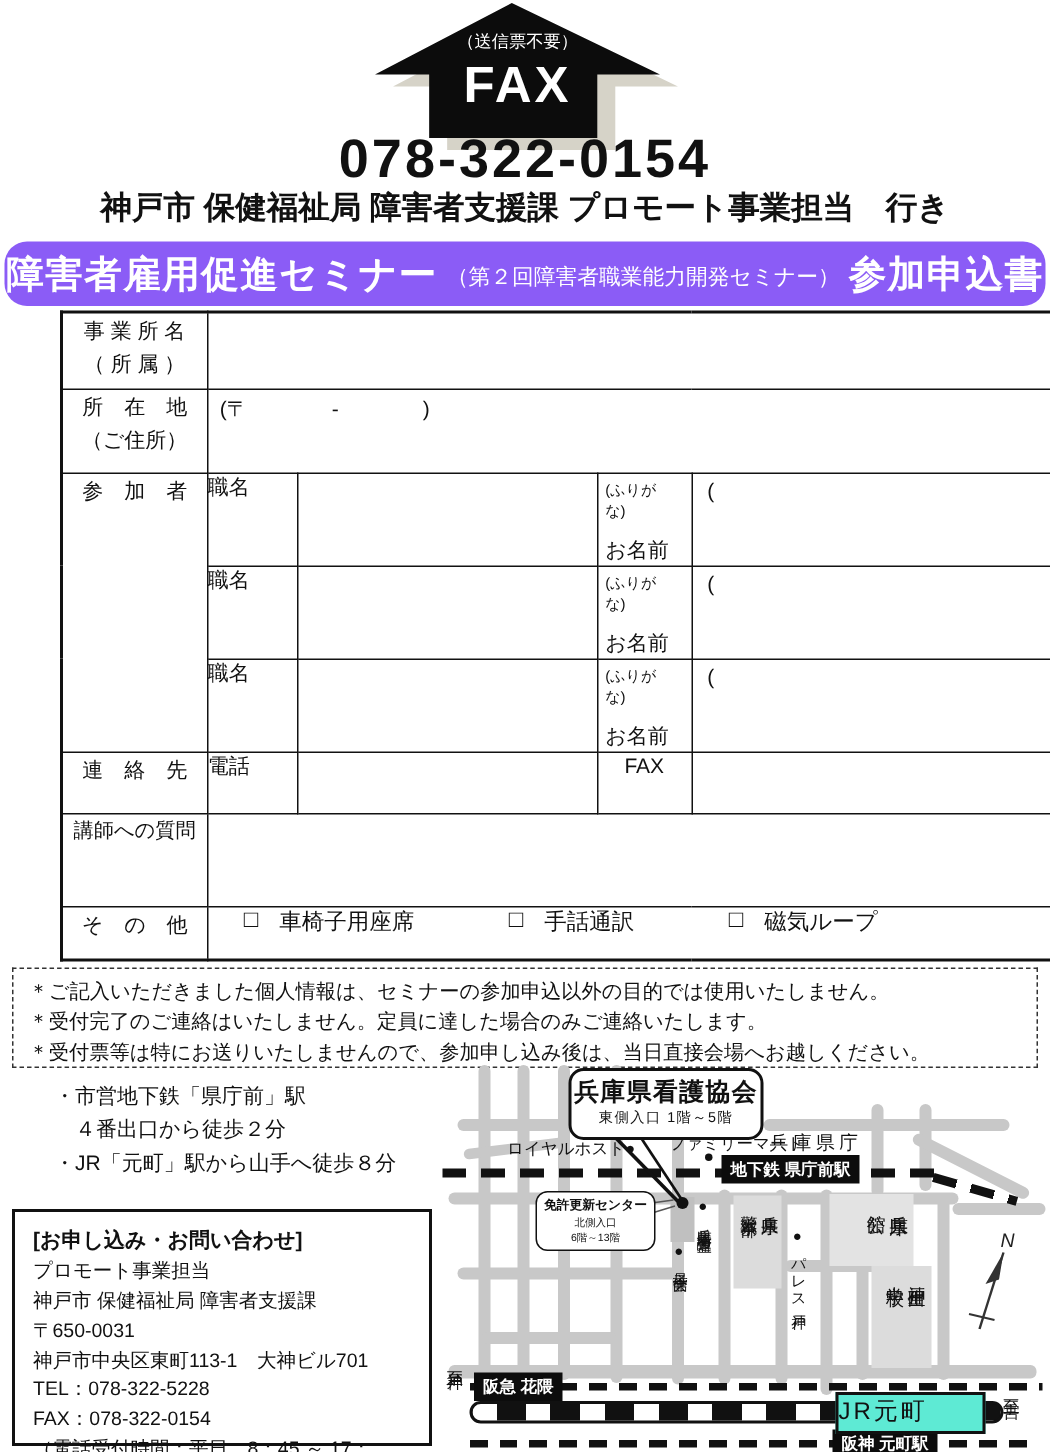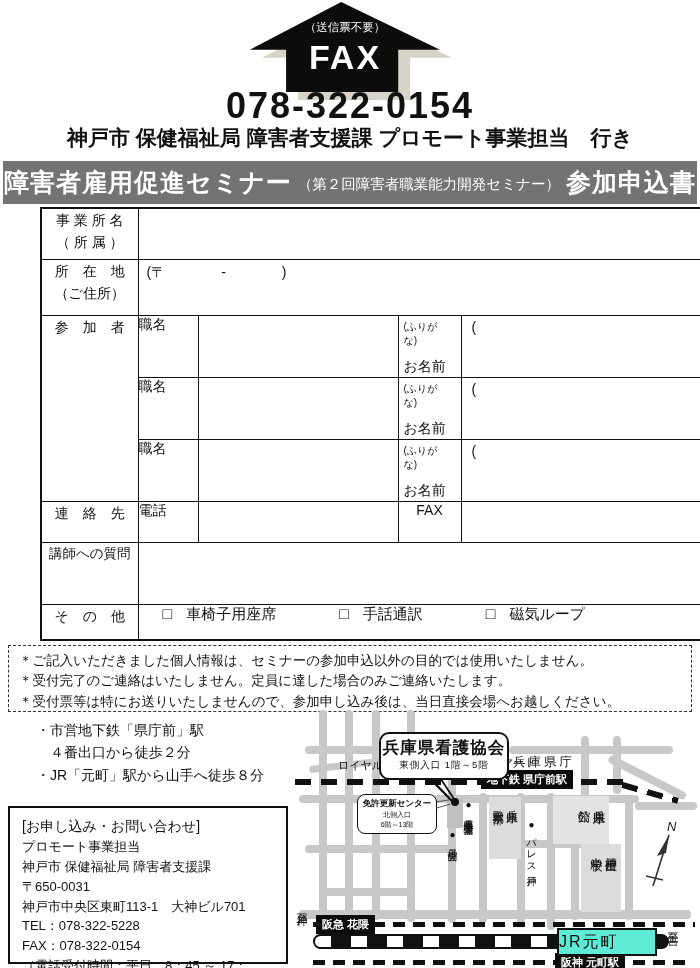--- a/index.html
+++ b/index.html
@@ -12,22 +12,22 @@
   
   .arrow{width:190px;height:90px;
     clip-path:polygon(48% 0,100% 53%,78% 53%,78% 100%,19% 100%,19% 53%,0 53%);}
   .arrow-shadow{left:262px;top:10px;background:#d6d3c8;}
   .arrow-black{left:250px;top:2px;background:#0c0c0c;}
   .arrow-note{left:250px;top:20px;width:190px;text-align:center;color:#fff;font-size:11.5px;}
   .arrow-fax{left:250px;top:38px;width:190px;text-align:center;color:#fff;font-size:34px;font-weight:bold;letter-spacing:2px;}
   .fax-number{left:0;top:85px;width:700px;text-align:center;font-size:36px;font-weight:800;letter-spacing:2px;}
   .addressee{left:0;top:124px;width:700px;text-align:center;font-size:21px;font-weight:bold;}
   
-  .title-bar{left:3px;top:161px;width:694px;height:43px;background:#737373;color:#fff;
-    display:flex;align-items:center;justify-content:center;}
+  .title-bar{left:3px;top:161px;width:694px;height:43px;background:#8b5cf6;color:#fff;
+    display:flex;align-items:center;justify-content:center;border-radius:15px;}
   .title-main,.title-suffix{font-size:25px;font-weight:bold;letter-spacing:1px;}
   .title-sub{font-size:14.5px;margin:4px 6px 0 6px;}
   
   table.form{position:absolute;left:20px;top:207px;width:684px;border-collapse:collapse;
     table-layout:fixed;border:2.5px solid #111;margin-left:20px;}
   table.form td{border:1.2px solid #111;padding:0;vertical-align:top;font-size:14px;}
   td.rowlabel{text-align:center;vertical-align:middle;font-size:15px;line-height:1.6;}
   td.sublabel{vertical-align:middle;padding-left:9px;font-size:14px;}
   .furi{font-size:10px;padding:4px 12px 0 5px;}
   .namelbl{font-size:14px;padding:10px 0 0 5px;}
@@ -39,37 +39,37 @@
   .opt .box{font-size:16px;margin-right:14px;}
   
   .notes{left:8px;top:645px;width:684px;height:67px;box-sizing:border-box;
     border:1.6px dashed #333;padding:5px 10px;font-size:13.5px;line-height:1.5;}
   
   .venue{left:22px;top:719px;font-size:14px;line-height:1.6;}
   .venue .i1{padding-left:14px;}
   .venue .i2{padding-left:28px;}
   .contact-box{left:8px;top:806px;width:280px;height:158px;box-sizing:border-box;
     border:2px solid #111;padding:8px 12px;font-size:13px;line-height:1.52;}
-  .contact-box .first{font-size:14px;}
+  .contact-box .first{font-size:14px;font-weight:bold;}
   
   .map{left:295px;top:698px;width:405px;height:270px;}
   .road{position:absolute;background:#c8c8c8;border-radius:4px;}
   .dashline{position:absolute;height:6px;
     background:repeating-linear-gradient(90deg,#111 0 16px,transparent 16px 26px);}
   .thindash{position:absolute;height:5px;
     background:repeating-linear-gradient(90deg,#111 0 12px,transparent 12px 20px);}
   .blklabel{position:absolute;background:#0c0c0c;color:#fff;font-size:11px;font-weight:bold;
     padding:2px 6px;white-space:nowrap;z-index:6;}
   .maptext{position:absolute;font-size:11px;white-space:nowrap;z-index:5;}
   .vtext{position:absolute;writing-mode:vertical-rl;text-orientation:upright;
     font-size:10px;line-height:1.1;z-index:5;letter-spacing:1px;}
   .vbox{position:absolute;writing-mode:vertical-rl;text-orientation:upright;
     font-size:11.5px;line-height:1.2;z-index:4;padding:4px 3px;letter-spacing:1px;}
   .callout{position:absolute;background:#fff;border:2.5px solid #111;border-radius:10px;
-    text-align:center;z-index:7;margin-top:20px;}
+    text-align:center;z-index:7;}
   .callout .t{font-size:16.5px;font-weight:bold;letter-spacing:1px;padding-top:3px;}
   .callout .s{font-size:9.5px;letter-spacing:1px;}
   .callout2{position:absolute;background:#fff;border:1.2px solid #111;border-radius:8px;
     text-align:center;z-index:7;padding:3px 4px;}
   .callout2 .t{font-size:8.5px;font-weight:bold;}
   .callout2 .s{font-size:7px;}
   .jr-line{position:absolute;left:18px;top:236px;width:352px;height:11px;border:2px solid #111;
     border-radius:8px;background:repeating-linear-gradient(90deg,#fff 0 16px,#111 16px 36px);z-index:3;}
   .jr-label{position:absolute;left:262px;top:230px;width:96px;height:24px;background:#5eead4;
     border:2px solid #111;z-index:8;text-align:left;font-size:16px;line-height:24px;letter-spacing:2px;}

